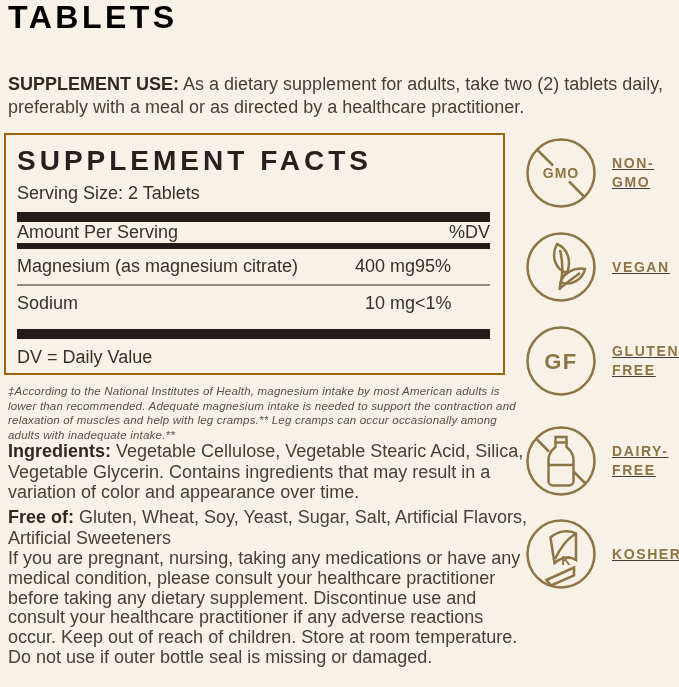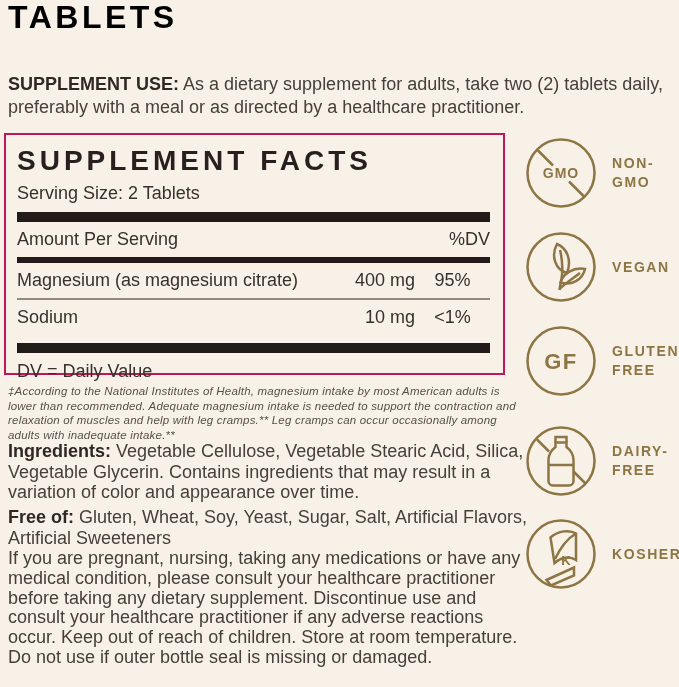--- a/index.html
+++ b/index.html
@@ -17,45 +17,45 @@
   .hdr{position:absolute;left:8px;top:2px;}
   .hdr-title{font-size:32px;font-weight:700;letter-spacing:3.5px;color:#000000;line-height:30px;}
   .hdr-servings{font-size:19px;color:#3a3531;margin-top:5px;letter-spacing:.3px;}
 
   
   .suggested{position:absolute;left:8px;top:73px;width:666px;font-size:18px;line-height:23px;color:#45403a;}
   .blabel{font-weight:700;color:#2e2925;}
 
   
   .facts{position:absolute;left:4px;top:133px;width:501px;height:242px;box-sizing:border-box;
-         border:2px solid #be185d;padding:11px 13px 0 11px;background:#f7f1e7;}
+         border:2px solid #a16207;padding:11px 13px 0 11px;background:#f7f1e7;}
   .facts-title{font-size:28px;font-weight:800;letter-spacing:4px;color:#26211e;line-height:30px;}
   .facts-serving{font-size:18px;color:#36312c;margin-top:7px;}
   .bar{background:#211c19;height:10px;margin-top:8px;}
   .bar.thin{height:6px;margin-top:0;}
-  .frow-head{display:flex;justify-content:space-between;align-items:center;font-size:18px;color:#36312c;padding:7px 0;}
+  .frow-head{display:flex;justify-content:space-between;align-items:center;font-size:18px;color:#36312c;padding:0 0;}
   .frow{display:grid;grid-template-columns:1fr 95px 75px;font-size:18px;color:#36312c;padding:7px 0;}
   .frow .amt{text-align:right;}
-  .frow .dv{text-align:center;}
+  .frow .dv{text-align:left;}
   .sep{border-top:2px solid #908a82;}
   .facts-footer{font-size:18px;color:#36312c;padding:8px 0;}
 
   
   .footnote{position:absolute;left:8px;top:384px;width:508px;font-size:11.5px;font-style:italic;
             line-height:14.5px;color:#56504a;letter-spacing:.2px;}
 
   
   .para{position:absolute;left:8px;width:522px;font-size:18px;line-height:20.5px;color:#45403a;}
   .ingredients{top:441px;}
   .freeof{top:507px;}
   .warning{top:549px;line-height:19.8px;}
 
   
   .badges{position:absolute;left:524px;top:136px;width:154px;height:470px;}
-  .badge{position:absolute;left:0;display:flex;align-items:center;gap:14px;}
+  .badge{position:absolute;left:0;display:flex;align-items:center;gap:14px;text-decoration:underline;}
   .badge svg{width:74px;height:74px;display:block;}
   .badge-label{font-size:14px;font-weight:700;letter-spacing:1.6px;color:#8d7544;
                white-space:pre-line;line-height:19px;}
   .b0{top:0;} .b1{top:94px;} .b2{top:188px;} .b3{top:288px;} .b4{top:381px;}
   .gold-stroke{stroke:#8d7544;fill:none;stroke-width:2.5;}
   .gold-text{fill:#8d7544;font-family:"Liberation Sans",sans-serif;}
 </style>
 </head>
 <body>
 

